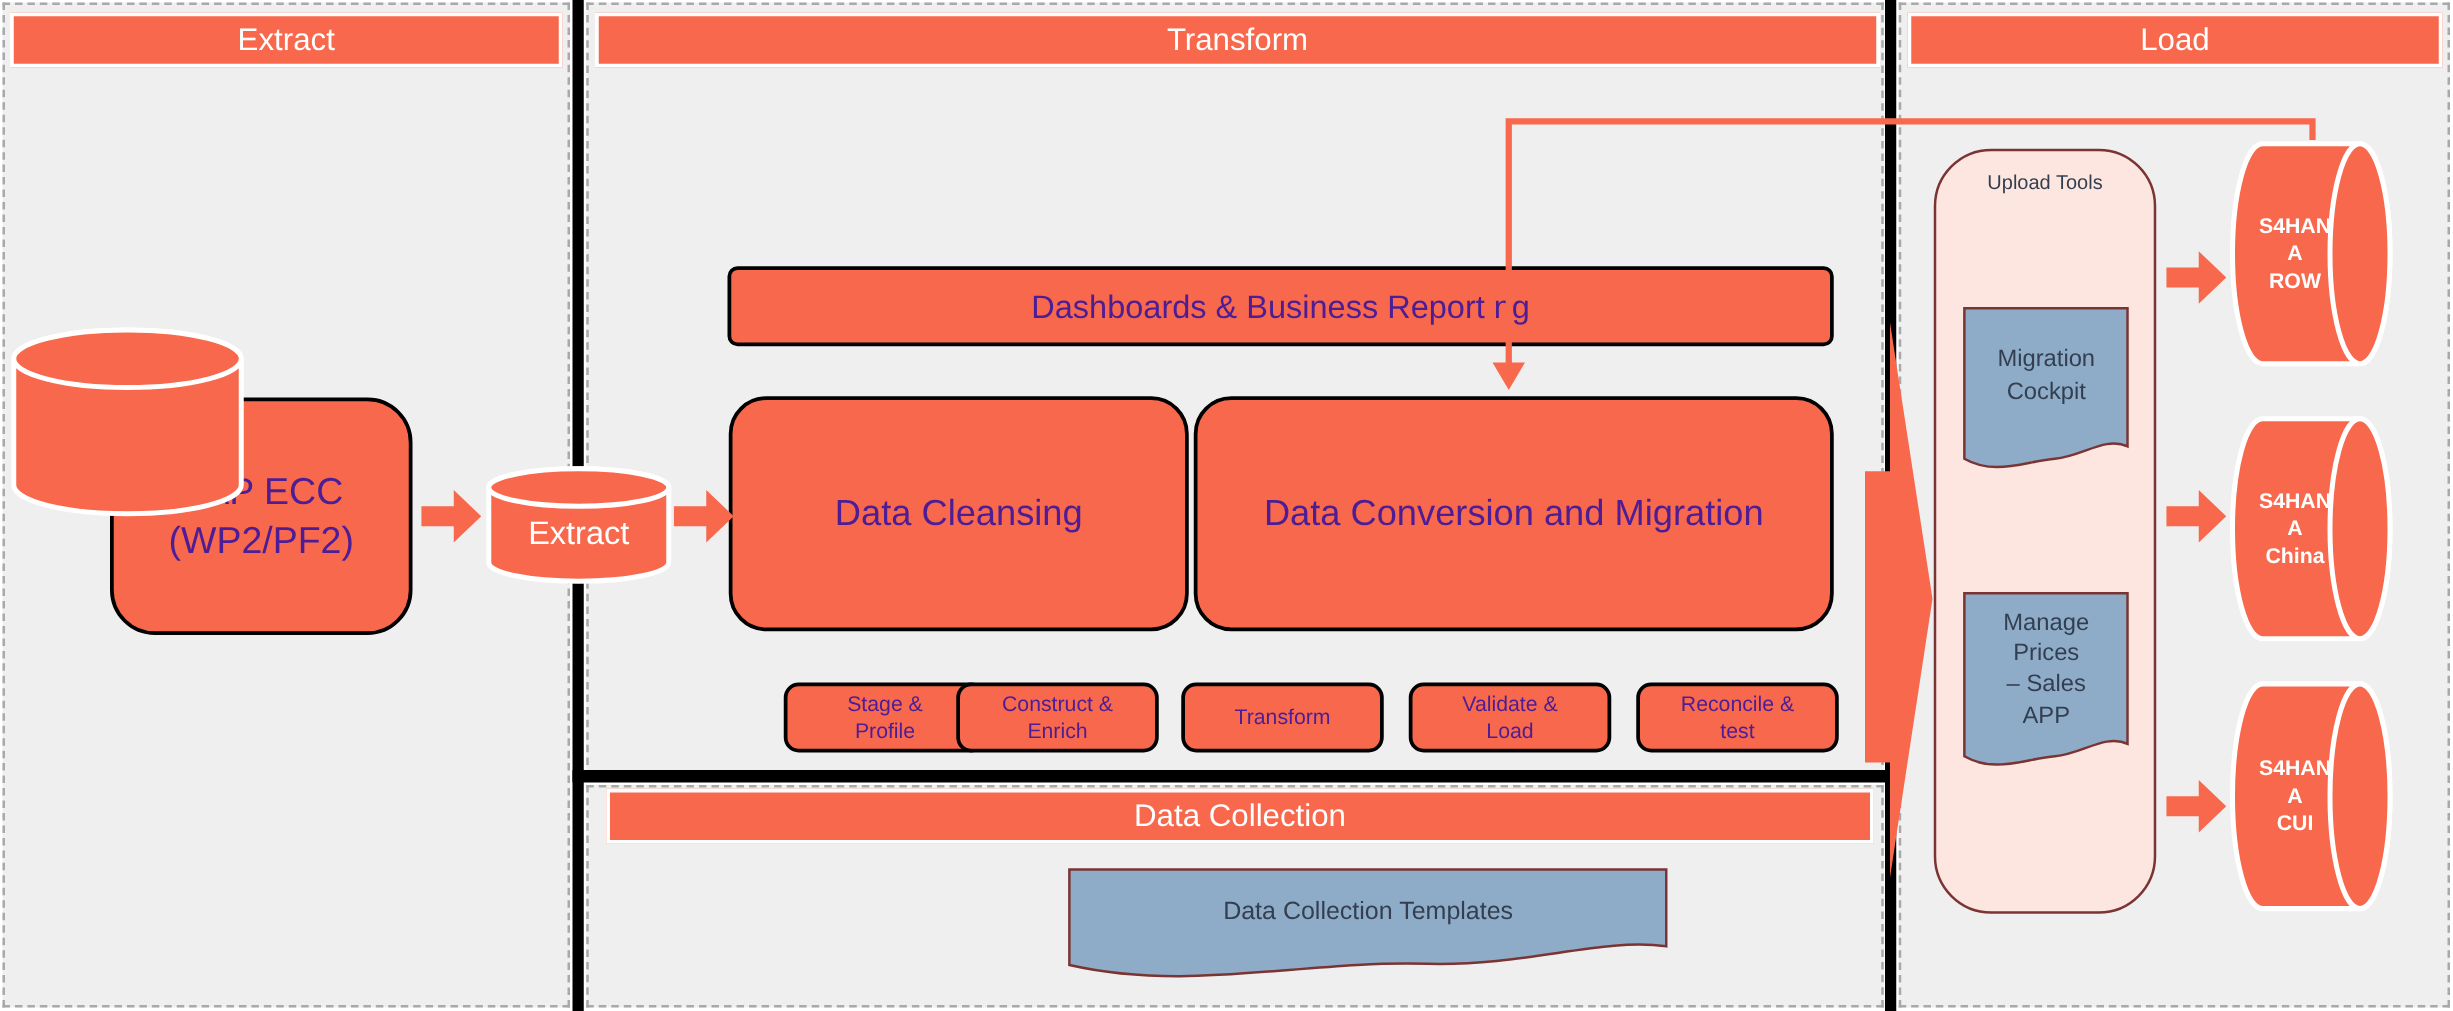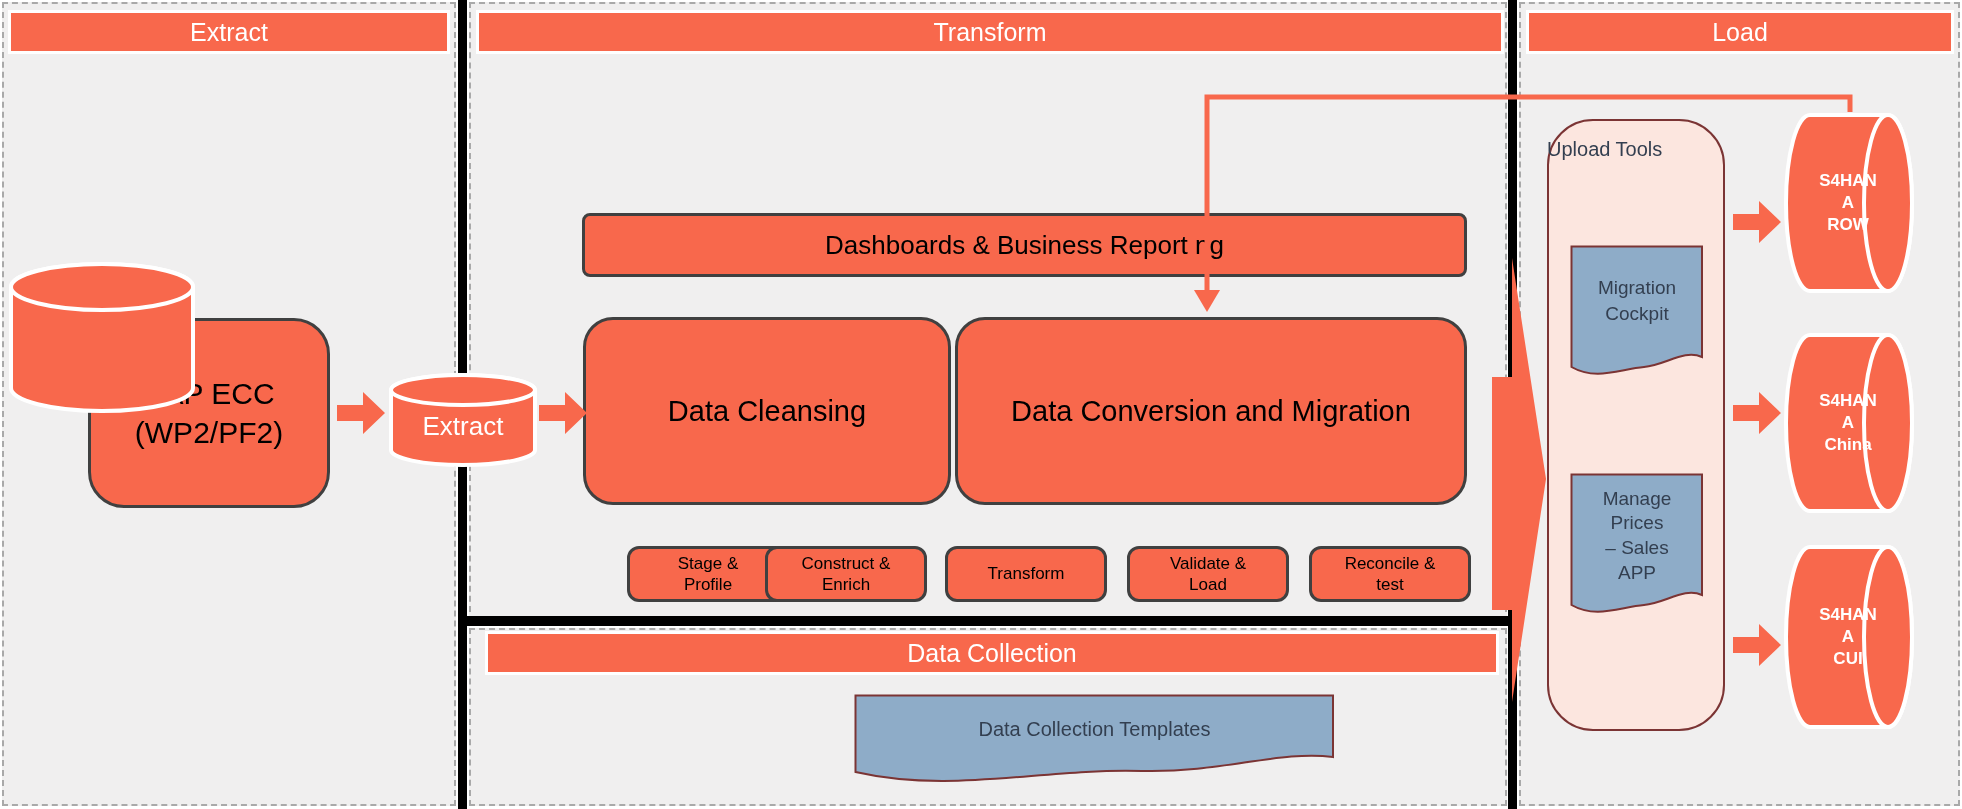--- a/index.html
+++ b/index.html
@@ -2,36 +2,36 @@
 <html><head>
 <meta charset="utf-8">
 <style>
   html,body{margin:0;padding:0;background:#fff;}
   .canvas{position:relative;width:1962px;height:809px;background:#ffffff;overflow:hidden;
           font-family:"Liberation Sans", sans-serif;}
   .panel{position:absolute;background:#F0EFEF;border:2px dashed #A9A9A9;box-sizing:border-box;}
   .divider{position:absolute;background:#000;}
   .hdr{position:absolute;background:#F8684C;border:3px solid #fff;box-sizing:border-box;
        color:#fff;font-size:25px;display:flex;align-items:center;justify-content:center;}
-  .obox{position:absolute;background:#F8684C;border:3px solid #404040;box-sizing:border-box;
-        color:#000000;display:flex;align-items:center;justify-content:center;text-align:center;
+  .obox{position:absolute;background:#F8684C;border:3px solid #000000;box-sizing:border-box;
+        color:#4c1d95;display:flex;align-items:center;justify-content:center;text-align:center;
         white-space:pre-line;}
   .step{border-radius:12px;font-size:17px;line-height:1.25;}
   .bigbox{border-radius:30px;font-size:29px;}
   .svgabs{position:absolute;}
   .cylwrap{position:absolute;}
   .cylwrap svg{position:absolute;left:0;top:0;}
   .cyl-label{position:absolute;color:#fff;display:flex;align-items:center;justify-content:center;
              text-align:center;white-space:pre-line;}
-  .hcyl-label{left:12px;top:0;width:104px;height:100%;font-weight:bold;font-size:17px;line-height:1.3;}
+  .hcyl-label{left:0;top:0;width:104px;height:100%;font-weight:bold;font-size:17px;line-height:1.3;}
   .doc-label{position:absolute;color:#333F50;display:flex;align-items:center;justify-content:center;
              text-align:center;white-space:pre-line;}
   .upload-box{position:absolute;background:#FCE6DF;border:2px solid #7B3434;border-radius:46px;
               box-sizing:border-box;}
-  .upload-title{position:absolute;color:#333F50;font-size:20px;width:178px;}
+  .upload-title{position:absolute;color:#333F50;font-size:16px;width:178px;text-align:center;}
 </style>
 </head>
 <body>
 
 <div class="canvas">
 
   <div class="panel" style="left:2px;top:2px;width:454px;height:804px;"></div>
   <div class="panel" style="left:469px;top:2px;width:1038px;height:620px;"></div>
   <div class="panel" style="left:469px;top:628px;width:1038px;height:178px;"></div>
   <div class="panel" style="left:1519px;top:2px;width:441px;height:804px;"></div>

